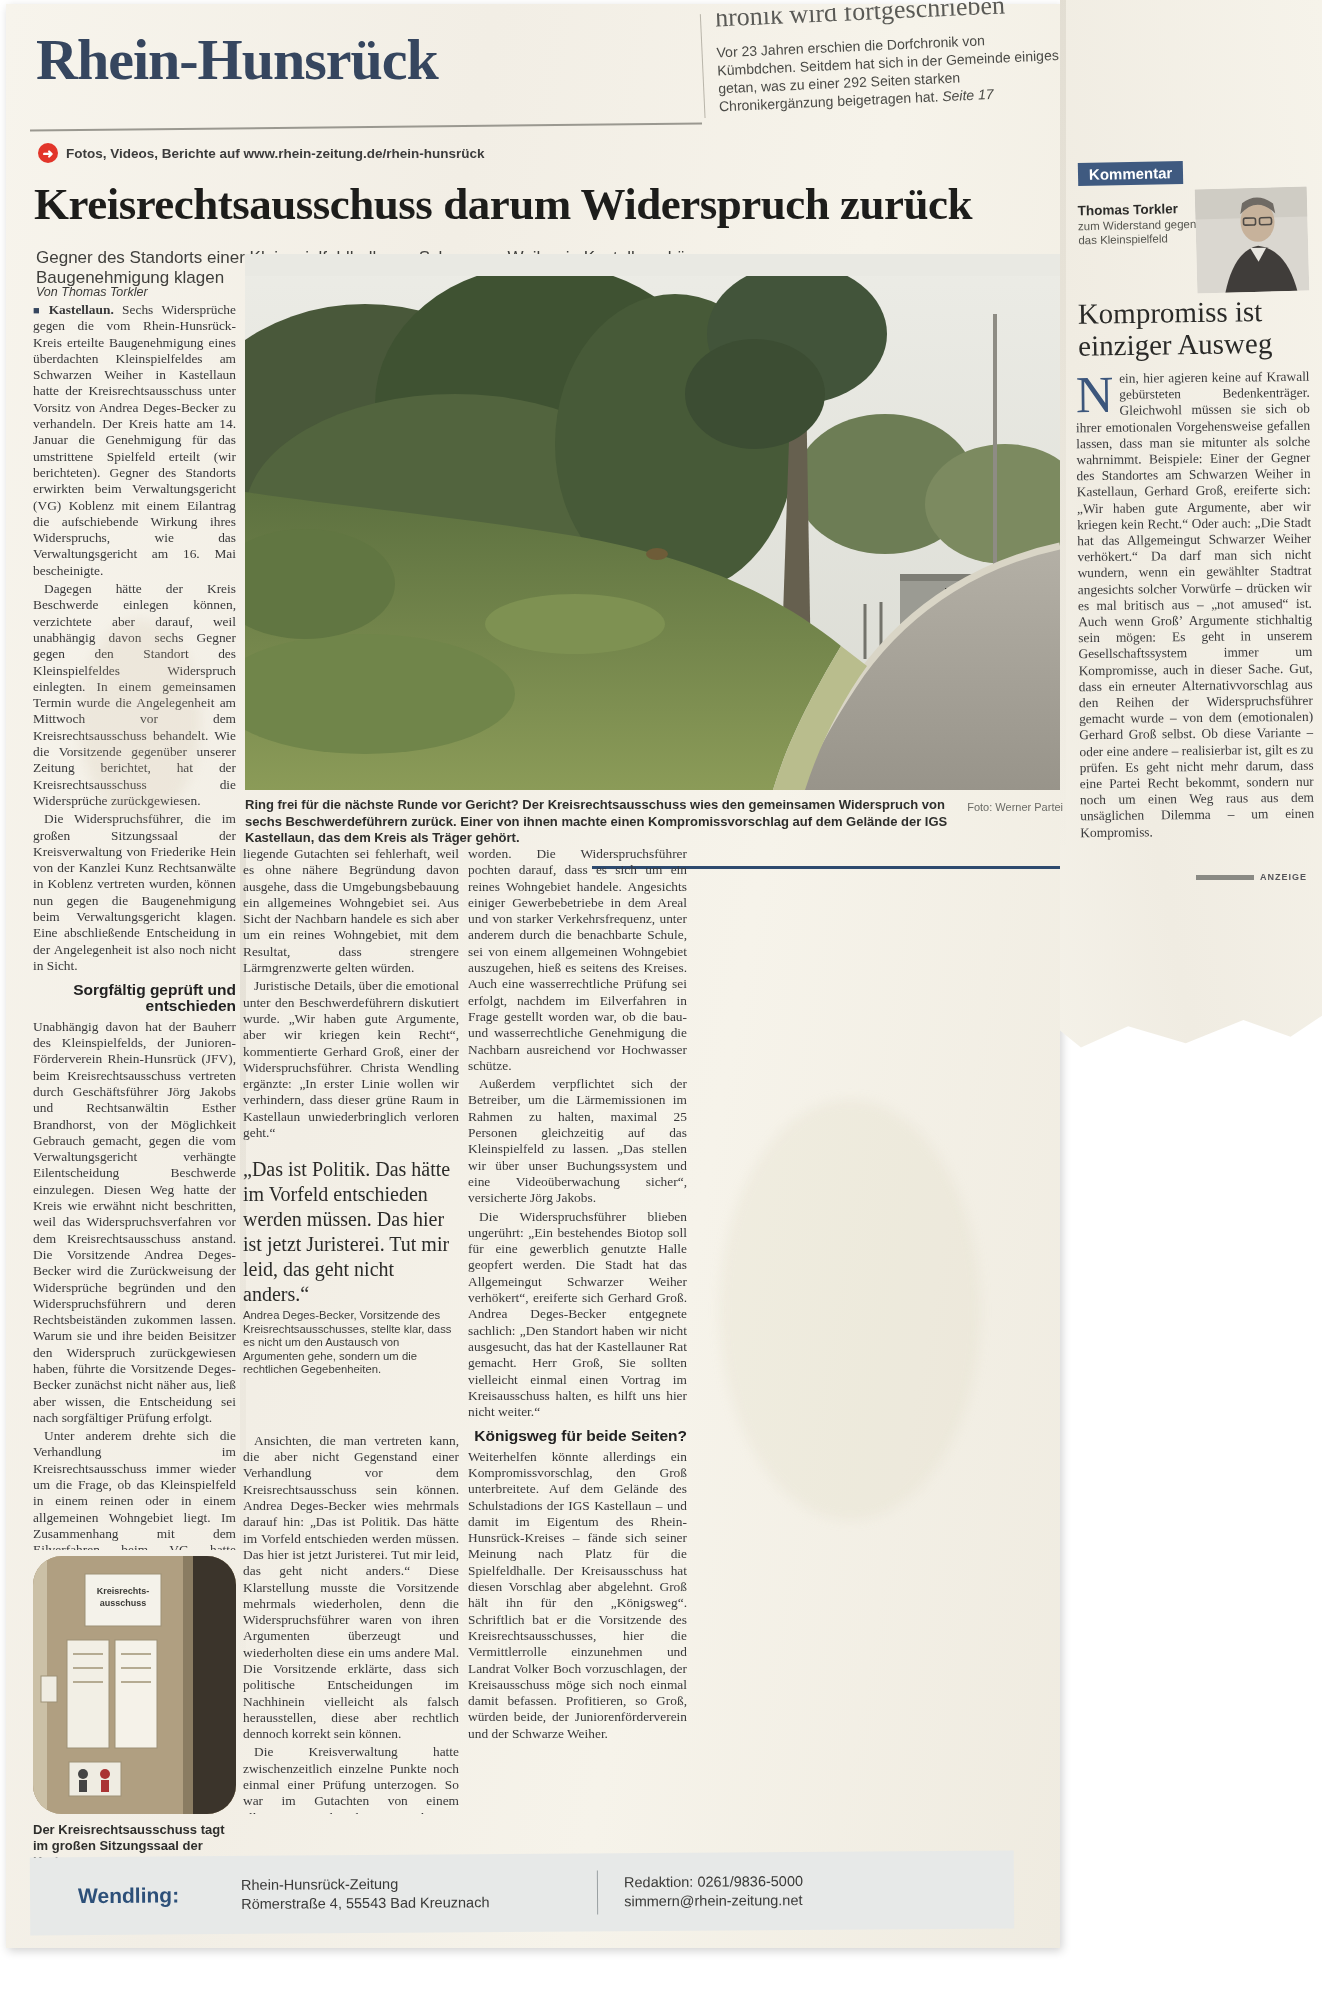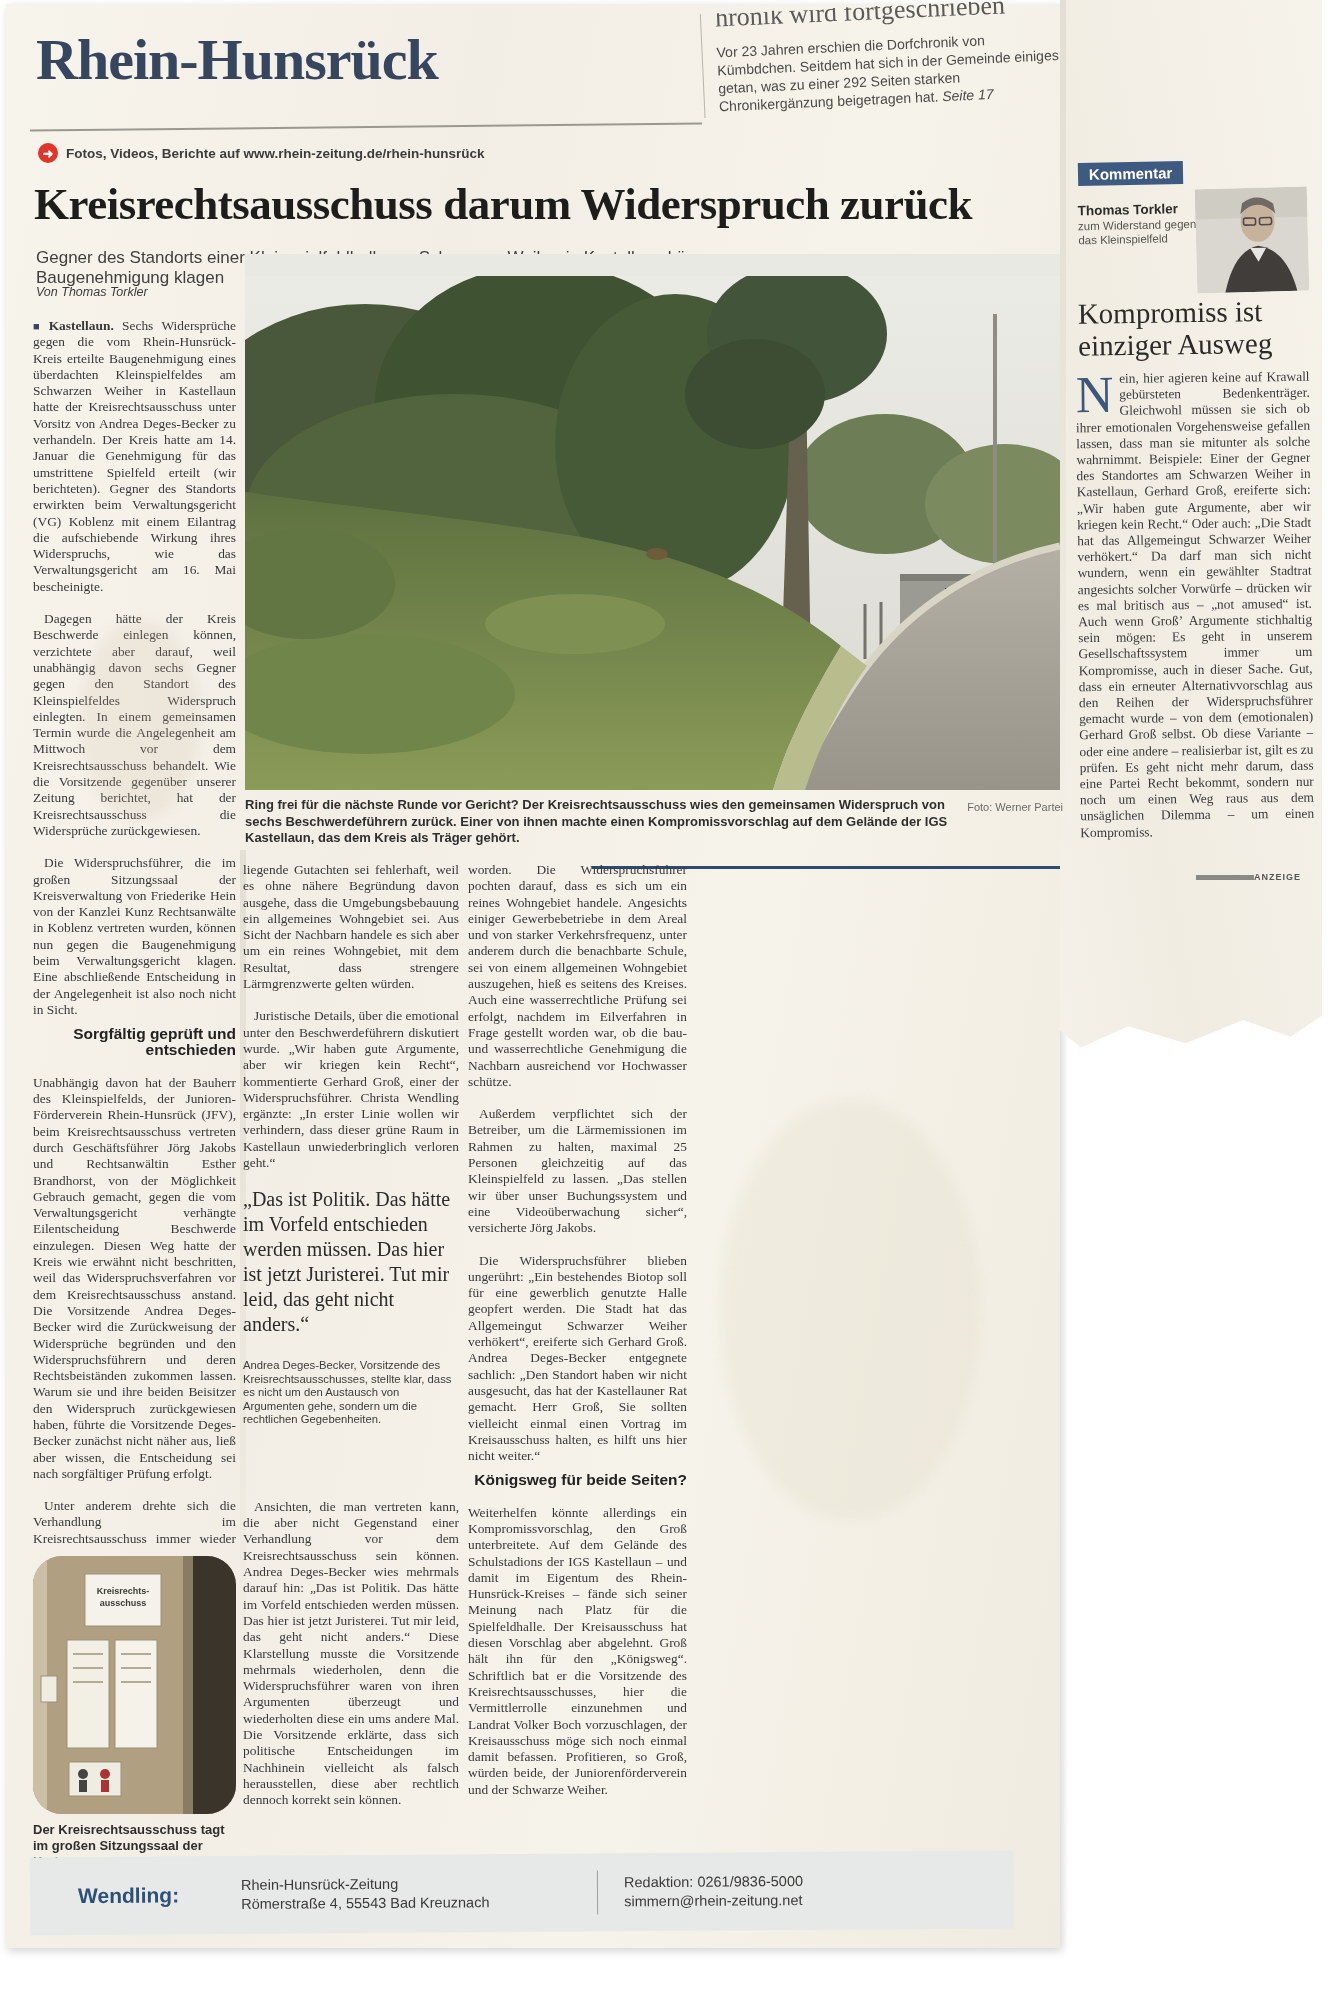--- a/index.html
+++ b/index.html
@@ -29,53 +29,53 @@
   .teaser-body{margin-top:4px;font-size:14px;line-height:18px;color:#4a4a46;}
   .teaser-body em{font-style:italic;}
   
   .headline{position:absolute;left:34px;top:178px;width:1020px;font-family:"Liberation Serif",serif;
     font-weight:700;font-size:45px;letter-spacing:-.5px;color:#1d1d1b;}
   .subhead{position:absolute;left:36px;top:248px;width:820px;font-size:17px;color:#3f3f3c;}
   .byline{position:absolute;left:36px;top:285px;font-size:12.5px;color:#3a3a38;font-style:italic;}
   
   .col{position:absolute;font-family:"Liberation Serif",serif;font-size:13.4px;line-height:16.3px;
     color:#38383a;text-align:justify;overflow:hidden;hyphens:auto;}
-  .col p{margin:16px 0 2px 0;text-indent:11px;}
+  .col p{margin:0 0 2px 0;text-indent:11px;}
   .col p.first{text-indent:0;}
   .lead-sq{color:#36465f;font-size:11px;margin-right:4px;}
   .lead-loc{font-weight:700;}
   .col-h{font-family:"Liberation Sans",sans-serif;font-weight:700;font-size:15.5px;color:#222;
     margin:8px 0 4px 0;text-indent:0 !important;text-align:right;}
   .col1{left:33px;top:302px;width:203px;height:1248px;}
   .col2{left:243px;top:846px;width:216px;height:968px;}
   .col3{left:468px;top:846px;width:219px;height:968px;}
   
   .pullquote{margin:16px 0 10px 0;}
   .pq-text{font-family:"Liberation Serif",serif;font-size:20px;line-height:25px;color:#2b2b29;text-align:left;}
-  .pq-attr{margin-top:22px;font-family:"Liberation Sans",sans-serif;font-size:11.3px;line-height:13.5px;color:#3c3c3a;text-align:left;}
+  .pq-attr{margin-top:2px;font-family:"Liberation Sans",sans-serif;font-size:11.3px;line-height:13.5px;color:#3c3c3a;text-align:left;}
   .pq-gap{height:46px;}
   
   .photo{position:absolute;left:245px;top:254px;width:815px;height:536px;overflow:hidden;background:#cfd0c8;}
   .caption{position:absolute;left:245px;top:797px;width:818px;font-size:13px;font-weight:700;line-height:16.5px;color:#2e2e2c;}
   .caption .credit{float:right;font-weight:400;font-size:11px;color:#6b6b66;margin-top:2px;}
   .anzline{position:absolute;left:592px;top:866px;width:468px;height:3px;background:#2e4a6e;}
   
   .kombadge{position:absolute;left:1078px;top:162px;background:#3f5a80;color:#fff;font-weight:700;
     font-size:15px;padding:3px 11px;transform:rotate(-1.2deg);}
   .komauthor{position:absolute;left:1078px;top:202px;width:130px;transform:rotate(-1.2deg);}
   .komauthor .nm{font-weight:700;font-size:13.5px;color:#2c2c2a;}
   .komauthor .rl{font-size:11.5px;line-height:13.5px;color:#55554f;margin-top:2px;}
   .portrait{position:absolute;left:1196px;top:188px;width:112px;height:104px;overflow:hidden;transform:rotate(-1.5deg);}
   .komtitle{position:absolute;left:1078px;top:296px;width:236px;font-family:"Liberation Serif",serif;
     font-size:29px;line-height:32px;color:#2a2a28;transform:rotate(-.8deg);}
   .kombody{position:absolute;left:1078px;top:370px;width:234px;height:482px;font-family:"Liberation Serif",serif;
     font-size:13.4px;line-height:16.2px;color:#3a3a3c;text-align:justify;overflow:hidden;transform:rotate(-.6deg);hyphens:auto;}
   .dropcap{float:left;font-family:"Liberation Serif",serif;font-size:52px;line-height:44px;color:#3c567c;
     padding-right:6px;padding-top:2px;}
-  .anzeige{position:absolute;left:1196px;top:872px;display:flex;align-items:center;gap:0;}
+  .anzeige{position:absolute;left:1196px;top:872px;display:flex;align-items:center;gap:6px;}
   .anzeige .ln{width:58px;height:5px;background:#8a8a84;}
   .anzeige .tx{font-size:9px;letter-spacing:1px;color:#55555a;font-weight:700;}
   
   .sphoto{position:absolute;left:33px;top:1556px;width:203px;height:258px;overflow:hidden;background:#b3a284;border-radius:29px;}
   .scaption{position:absolute;left:33px;top:1822px;width:206px;font-size:13px;font-weight:700;line-height:16px;color:#2e2e2c;}
   .scaption .credit{display:block;text-align:right;font-weight:400;font-size:10.5px;color:#77776f;margin-top:1px;}
   
   .kontakt{position:absolute;left:30px;top:1854px;width:984px;height:78px;background:#e7e9e8;
     display:flex;align-items:center;transform:rotate(-.4deg);}
   .kontakt .lbl{margin-left:48px;font-size:21px;font-weight:700;color:#2d5079;}

